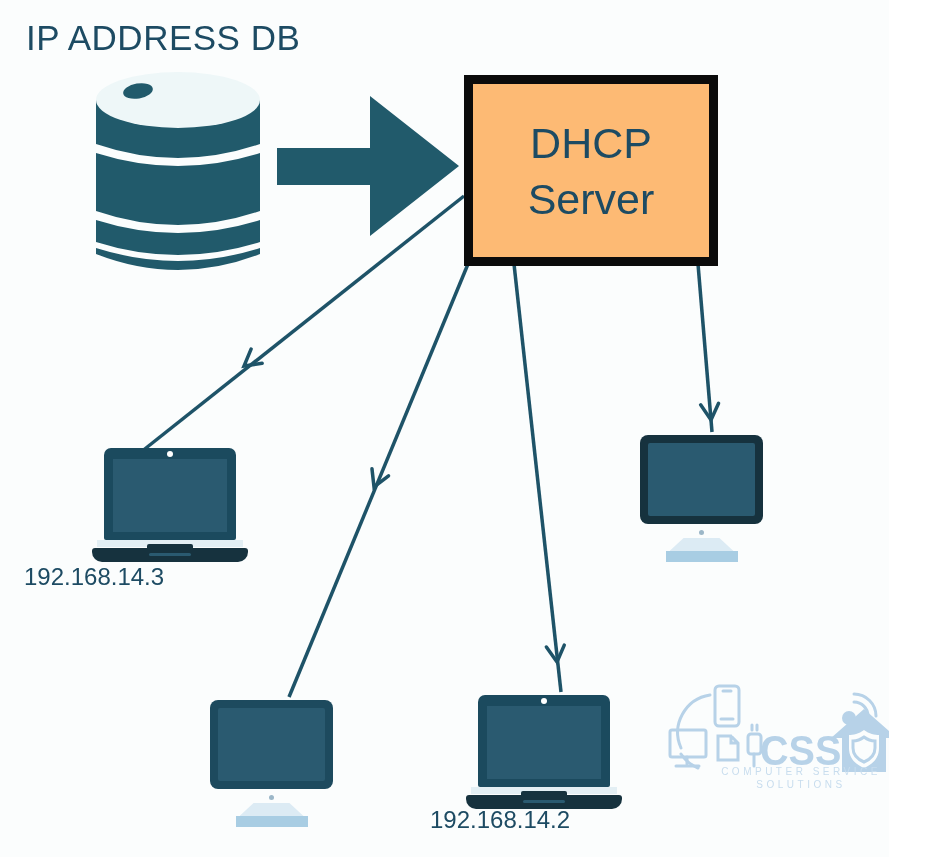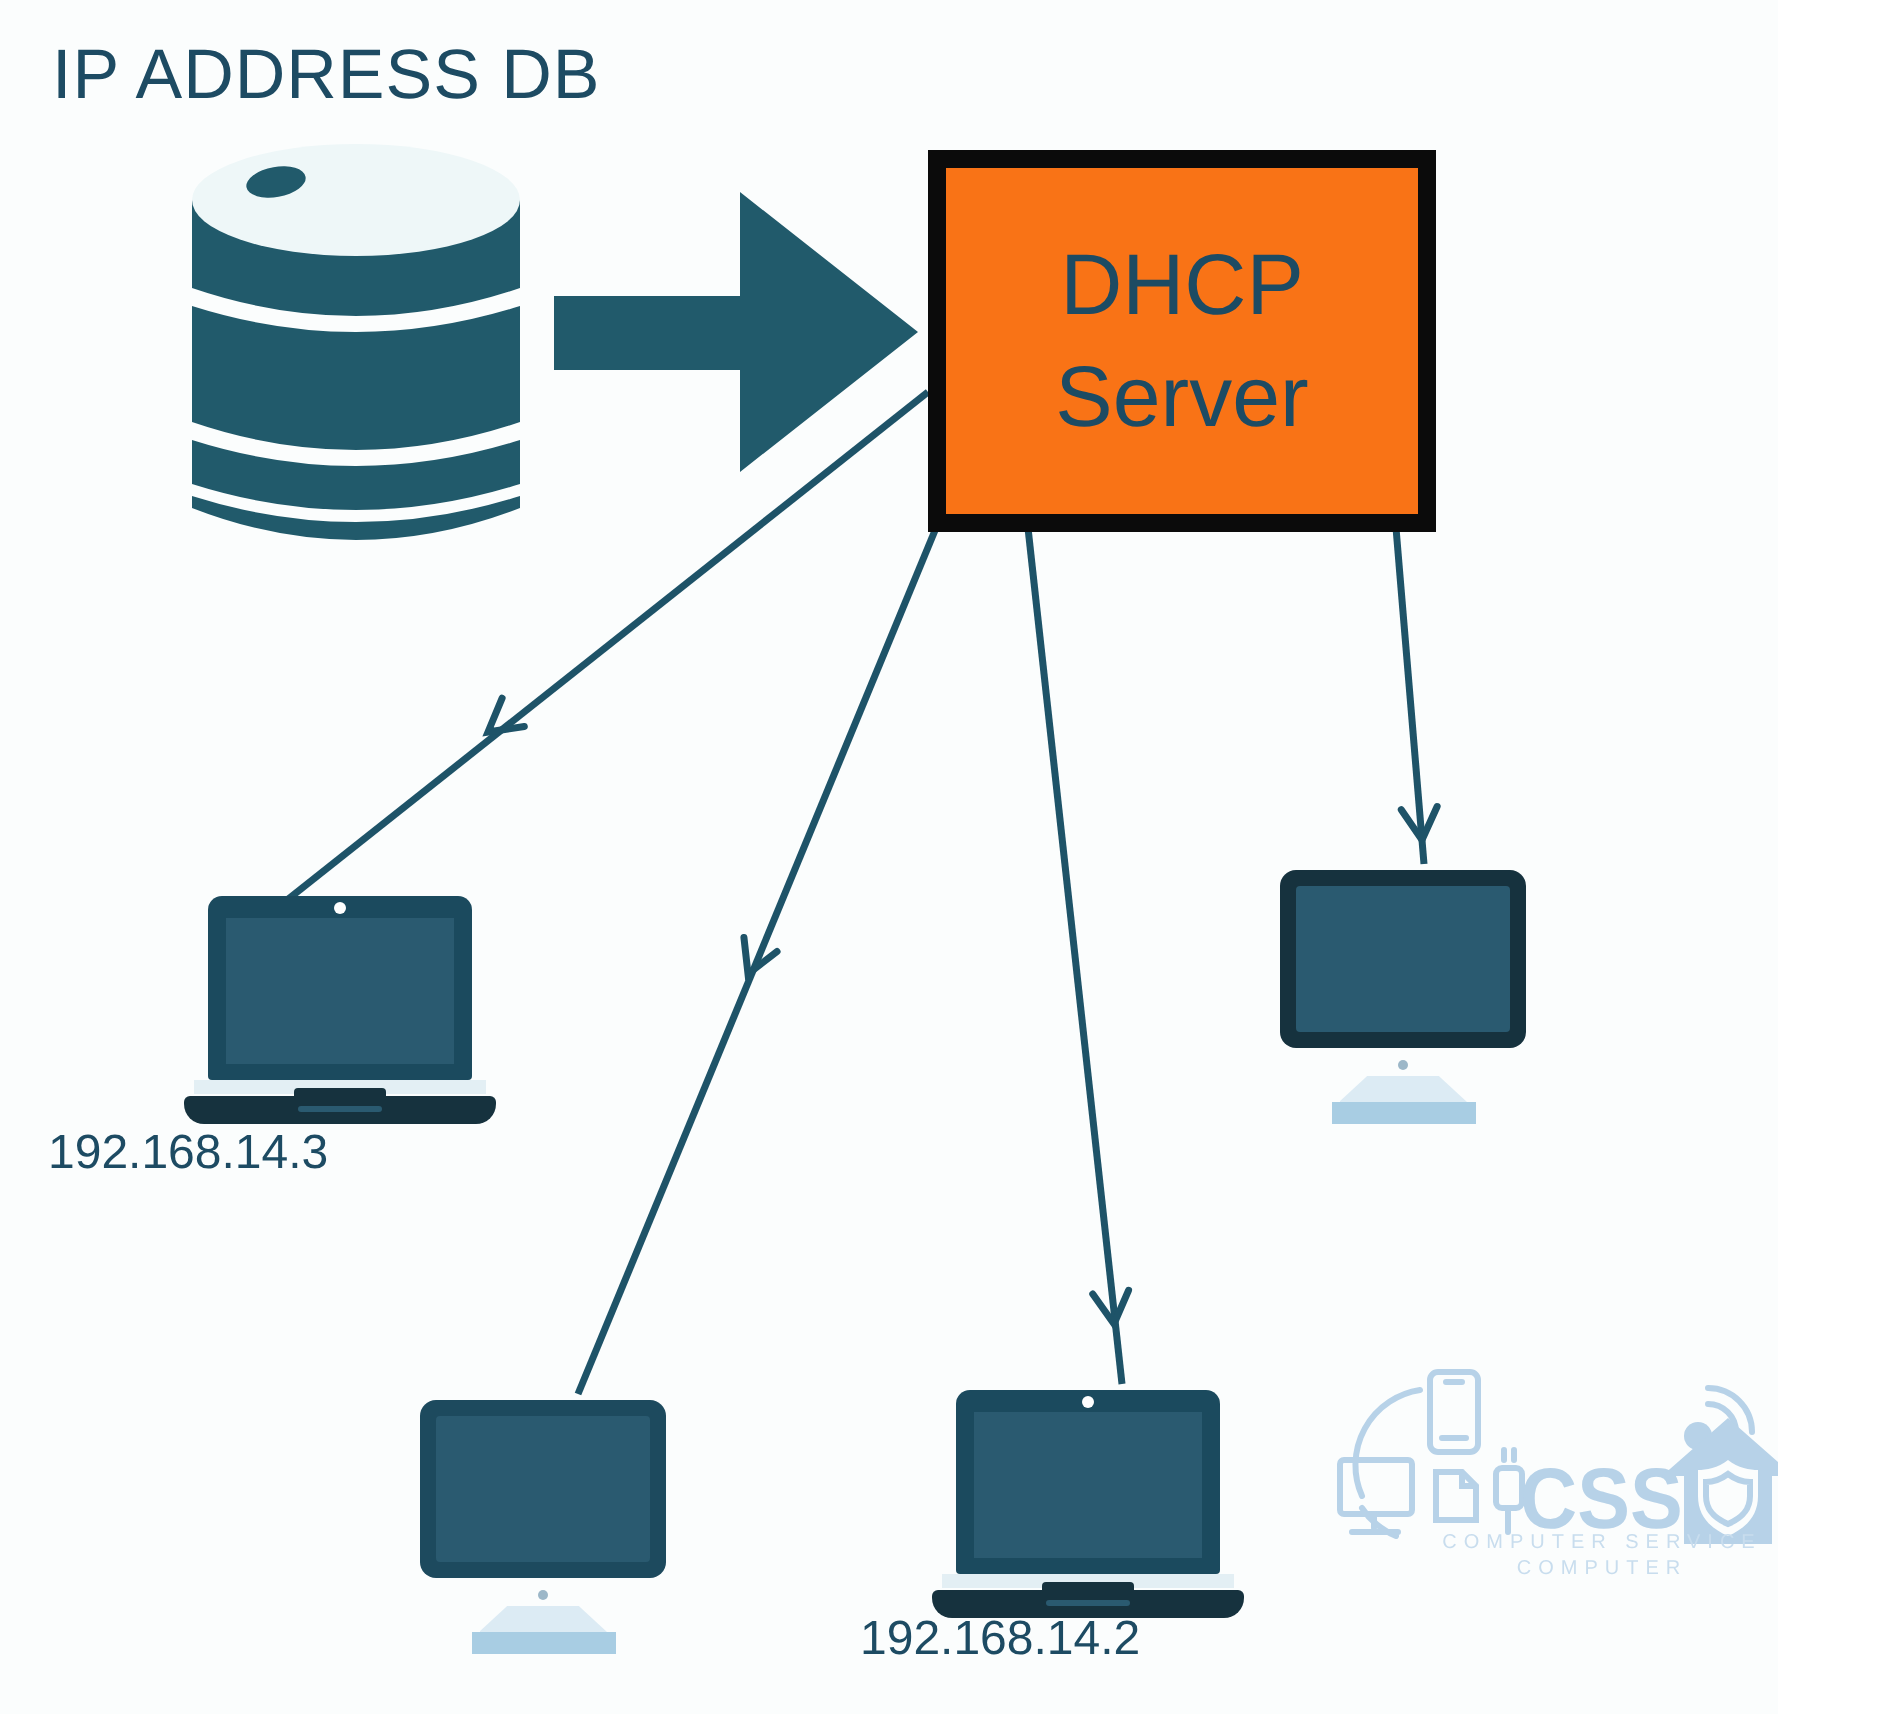--- a/index.html
+++ b/index.html
@@ -17,21 +17,21 @@
 
   .layer{position:absolute;left:0;top:0;z-index:1;}
   .conn{stroke:var(--line);stroke-width:3.5;fill:none;}
   .chev{stroke:var(--line);stroke-width:3.5;fill:none;stroke-linecap:round;}
   .blockarrow{fill:var(--teal);}
 
   .barrel{position:absolute;left:92px;top:70px;z-index:2;}
   .fill-teal{fill:var(--teal);} .fill-bg{fill:var(--bg);} .fill-light{fill:var(--topLight);}
 
   .dhcp-box{position:absolute;left:464px;top:75px;width:254px;height:191px;
-    box-sizing:border-box;border:9px solid var(--boxBorder);background:#f97316;z-index:2;
+    box-sizing:border-box;border:9px solid var(--boxBorder);background:#fdba74;z-index:2;
     display:flex;flex-direction:column;align-items:center;justify-content:center;}
   .dhcp-box .ln{font-size:43px;line-height:56px;color:var(--text);}
 
   .ip-label{position:absolute;font-size:24px;color:var(--text);white-space:nowrap;z-index:2;}
 
   .laptop{position:absolute;display:flex;flex-direction:column;align-items:center;z-index:3;}
   .lap-screen{width:132px;height:92px;background:var(--laptopFrame);
     border-radius:7px 7px 2px 2px;position:relative;padding:11px 9px 8px;box-sizing:border-box;}
   .lap-cam{position:absolute;top:3px;left:50%;transform:translateX(-50%);
     width:6px;height:6px;border-radius:50%;background:#fff;}
@@ -176,16 +176,16 @@
     <div class="wm-brand">CSS</div>
     <svg class="wm-house" width="68" height="92" viewBox="0 0 68 92">
       <path class="wm-stroke" d="M24,20 A14,14 0 0 1 38,34" stroke-width="4"></path>
       <path class="wm-stroke" d="M24,12 A22,22 0 0 1 46,34" stroke-width="4"></path>
       <circle class="wm-fill" cx="19" cy="36" r="7"></circle>
       <path class="wm-fill" d="M1,56 L34,27 L67,56 L56,56 L56,90 L12,90 L12,56 Z"></path>
       <path class="wm-bgfill" d="M34,48 C39,52 45,53 49,53 L49,66 C49,76 43,82 34,86 C25,82 19,76 19,66 L19,53 C23,53 29,52 34,48 Z"></path>
       <path class="wm-stroke" stroke-width="2" d="M34,55 C38,58 42,59 45,59 L45,66 C45,73 41,77 34,80 C27,77 23,73 23,66 L23,59 C26,59 30,58 34,55 Z"></path>
     </svg>
     <div class="wm-sub l1">COMPUTER SERVICE</div>
-    <div class="wm-sub l2">COMPUTER</div>
+    <div class="wm-sub l2">SOLUTIONS</div>
   </div>
 
 </div>
 
 </body></html>

